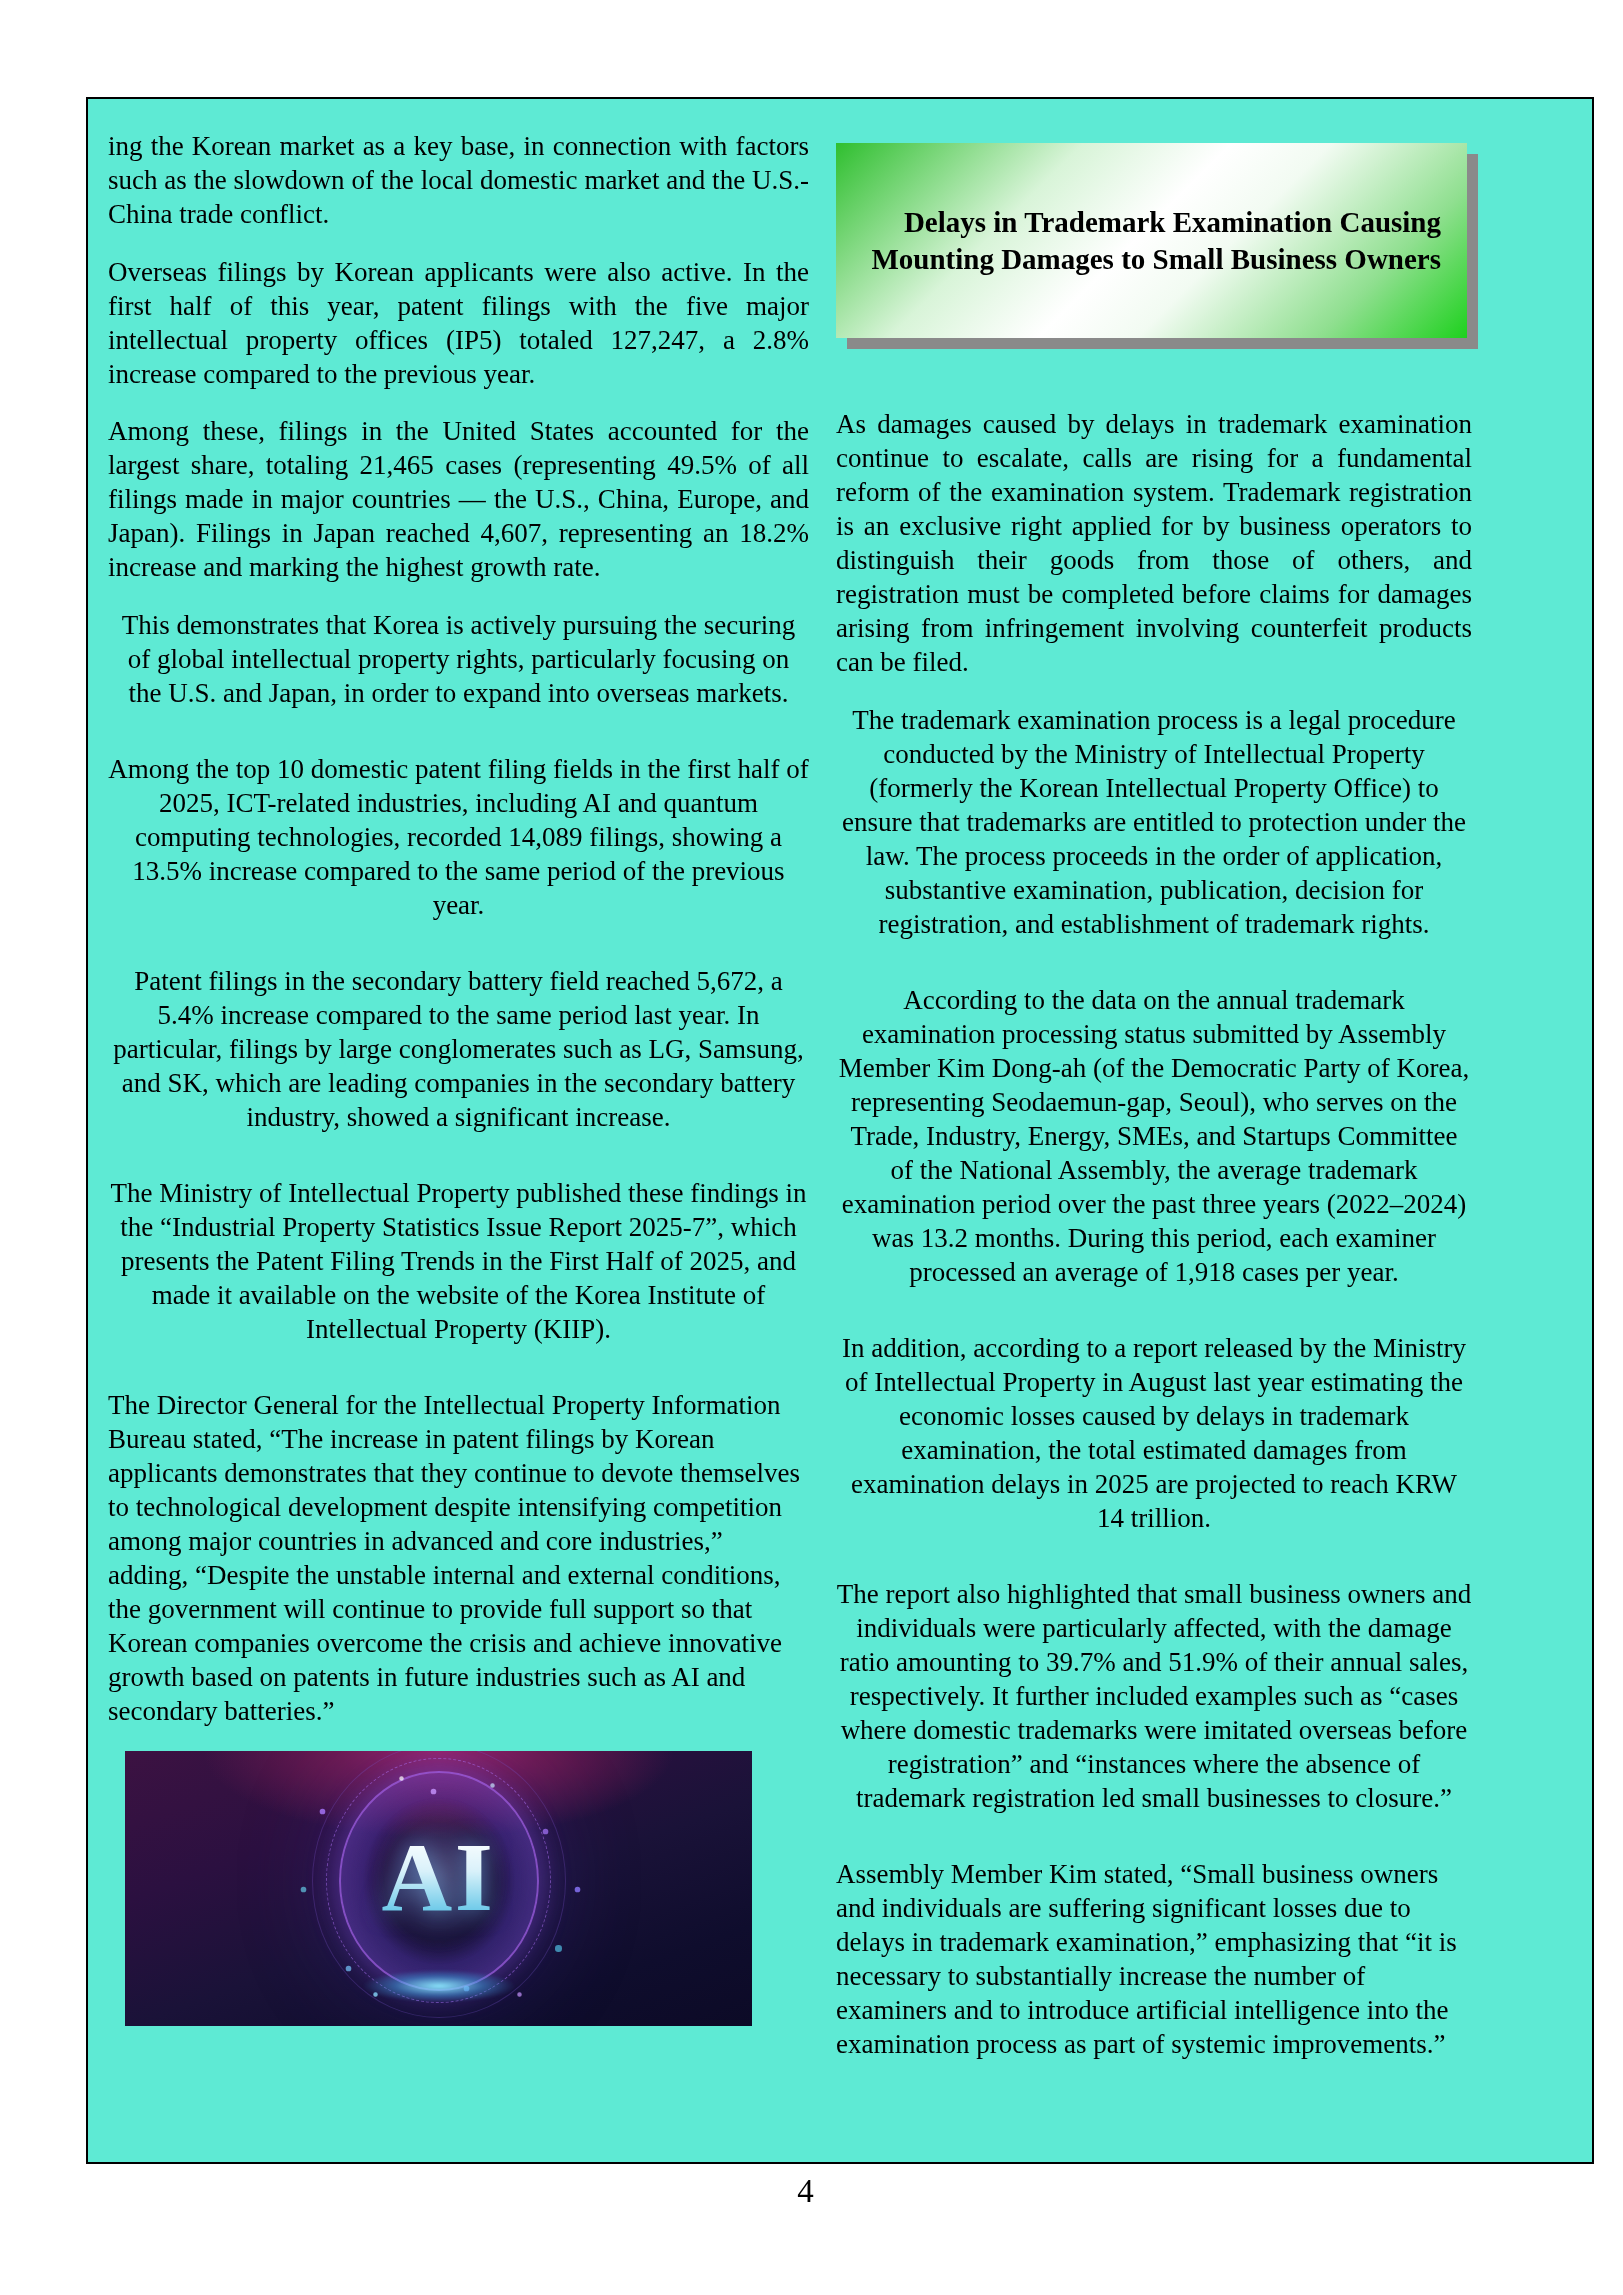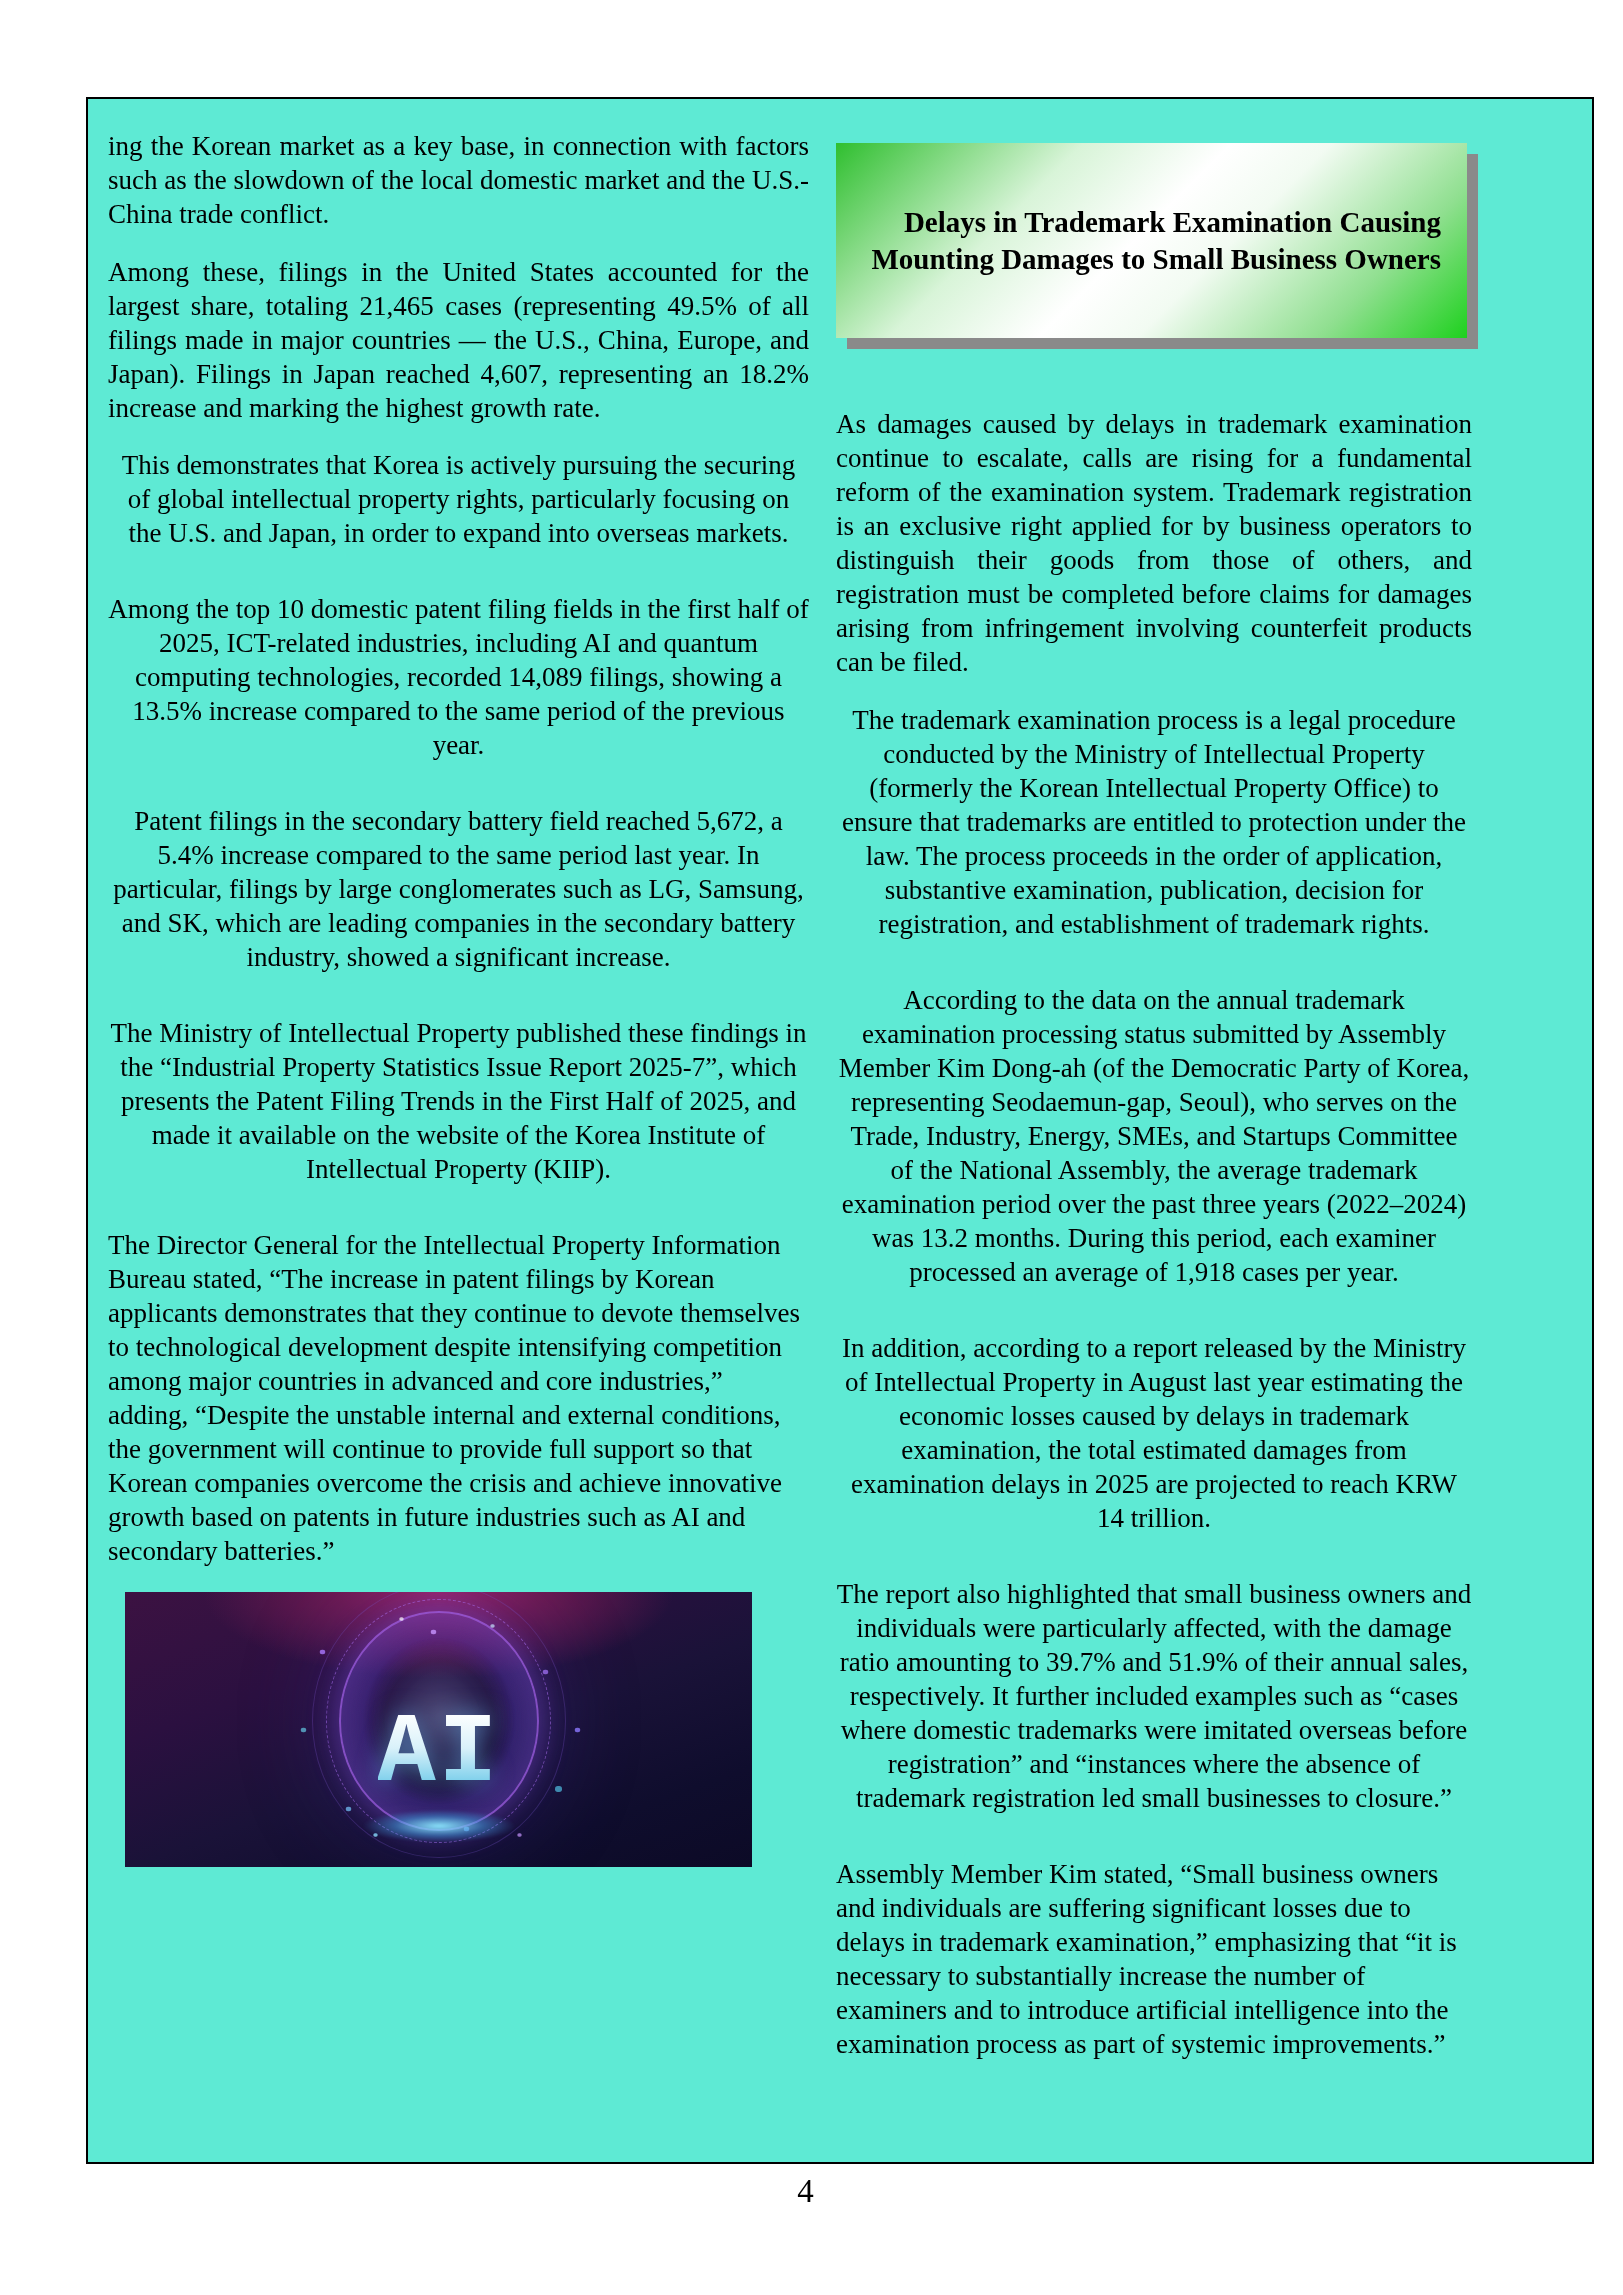--- a/index.html
+++ b/index.html
@@ -95,28 +95,27 @@
       177px 137px 0 1.3px rgba(110,230,255,.6),
       451px 137px 0 1.3px rgba(140,120,255,.8),
       275px 26px 0 0.7px rgba(255,255,255,.7),
       366px 33px 0 0.7px rgba(200,230,255,.7),
       249px 242px 0 0.7px rgba(140,220,255,.8),
       393px 242px 0 0.7px rgba(200,150,255,.7);
   }
   .ai-label{
     position:absolute;left:50%;top:47%;
     transform:translate(-50%,-54%);
-    font-family:Liberation Mono, monospace;
+    font-family:Liberation Serif, serif;
     font-weight:bold;
     font-size:98px;letter-spacing:2.6px;
     background:linear-gradient(180deg,#ffffff 12%,#d9f1fa 45%,#69c8e8 82%);
     -webkit-background-clip:text;background-clip:text;
     color:transparent;
     filter:drop-shadow(0 0 11.8px rgba(120,200,255,.55));
-    margin-top:37px;
   }
   .ai-glow{
     position:absolute;left:50%;bottom:19.6px;
     width:196px;height:42px;
     transform:translateX(-50%);
     border-radius:50%;
     background:radial-gradient(closest-side, rgba(140,235,255,.95) 0%, rgba(60,170,230,.45) 45%, rgba(30,90,160,0) 78%);
     filter:blur(1.3px);
   }
   .page-number{
@@ -127,20 +126,21 @@
   }
 </style>
 </head>
 <body>
 
 <div class="page">
   <div class="frame">
 
     <div class="col col-left">
       <p class="para justify">ing the Korean market as a key base, in connection with factors such as the slowdown of the local domestic market and the U.S.-China trade conflict.</p>
+      <p class="para justify">Overseas filings by Korean applicants were also active. In the first half of this year, patent filings with the five major intellectual property offices (IP5) totaled 127,247, a 2.8% increase compared to the previous year.</p>
       <p class="para justify">Among these, filings in the United States accounted for the largest share, totaling 21,465 cases (representing 49.5% of all filings made in major countries — the U.S., China, Europe, and Japan). Filings in Japan reached 4,607, representing an 18.2% increase and marking the highest growth rate.</p>
       <p class="para justify gap-lg">This demonstrates that Korea is actively pursuing the securing of global intellectual property rights, particularly focusing on the U.S. and Japan, in order to expand into overseas markets.</p>
       <p class="para gap-lg">Among the top 10 domestic patent filing fields in the first half of 2025, ICT-related industries, including AI and quantum computing technologies, recorded 14,089 filings, showing a 13.5% increase compared to the same period of the previous year.</p>
       <p class="para gap-lg">Patent filings in the secondary battery field reached 5,672, a 5.4% increase compared to the same period last year. In particular, filings by large conglomerates such as LG, Samsung, and SK, which are leading companies in the secondary battery industry, showed a significant increase.</p>
       <p class="para gap-lg">The Ministry of Intellectual Property published these findings in the “Industrial Property Statistics Issue Report 2025-7”, which presents the Patent Filing Trends in the First Half of 2025, and made it available on the website of the Korea Institute of Intellectual Property (KIIP).</p>
       <p class="para">The Director General for the Intellectual Property Information Bureau stated, “The increase in patent filings by Korean applicants demonstrates that they continue to devote themselves to technological development despite intensifying competition among major countries in advanced and core industries,” adding, “Despite the unstable internal and external conditions, the government will continue to provide full support so that Korean companies overcome the crisis and achieve innovative growth based on patents in future industries such as AI and secondary batteries.”</p>
 
       <div class="ai-image">
         <div class="ai-ring"></div>
         <div class="ai-core"></div>

